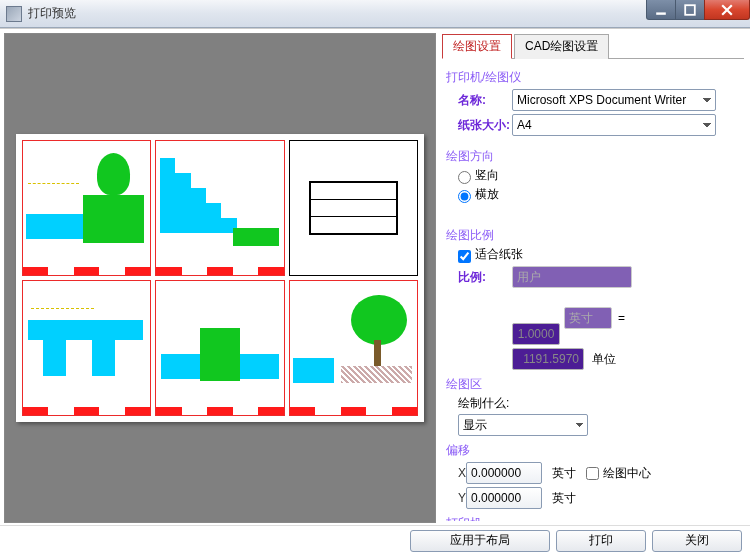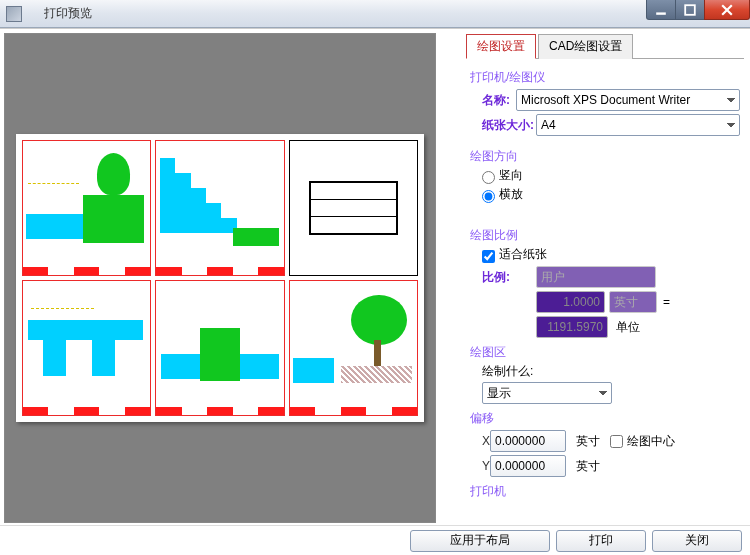--- a/index.html
+++ b/index.html
@@ -13,21 +13,21 @@
     border-bottom: 1px solid #9aa7b8;
     display: flex; align-items: center;
     padding-left: 6px;
     position: relative;
   }
   .titlebar .app-icon {
     width: 16px; height: 16px; margin-right: 6px;
     background: linear-gradient(135deg,#9aa7b8,#ccd4e0);
     border: 1px solid #6c7a8e;
   }
-  .titlebar .title { color: #333; margin-left: 16px; }
+  .titlebar .title { color: #333; }
   .win-buttons { position: absolute; right: 0; top: 0; display: flex; }
   .win-btn {
     width: 30px; height: 20px;
     border: 1px solid #4a5a6f; border-top: none;
     display: flex; align-items: center; justify-content: center;
     background: linear-gradient(to bottom,#7d8fa8,#5a6c85);
     color: #fff; font-weight: bold;
     margin-left: -1px;
   }
   .win-btn.min { border-bottom-left-radius: 3px; }
@@ -37,21 +37,20 @@
     border-color: #8d2a1c;
     border-bottom-right-radius: 3px;
   }
   .win-btn svg { width: 12px; height: 12px; }
 
   
   .content {
     display: flex;
     height: 497px;
     border-top: 1px solid #ccc;
-    gap: 24px;
   }
   .preview-pane {
     width: 432px;
     background: #808080;
     position: relative;
     border: 1px solid #888;
     margin: 4px 2px 0 4px;
     height: 490px;
     display: flex; align-items: center; justify-content: center;
   }
@@ -281,21 +280,21 @@
 
   <div class="side-pane">
     <div class="tabs">
       <div class="tab active">绘图设置</div>
       <div class="tab">CAD绘图设置</div>
     </div>
     <div class="panel-body">
       <div class="group-title">打印机/绘图仪</div>
       <div class="row">
         <div class="lbl">名称:</div>
-        <select class="combo" style="width:224px">
+        <select class="combo" style="width:204px">
           <option>Microsoft XPS Document Writer</option>
         </select>
       </div>
       <div class="row">
         <div class="lbl">纸张大小:</div>
         <select class="combo" style="width:204px">
           <option>A4</option>
         </select>
       </div>
 
@@ -317,21 +316,21 @@
         <span>适合纸张</span>
       </div>
       <div class="row">
         <div class="lbl">比例:</div>
         <select class="combo" style="width:120px" disabled="">
           <option>用户</option>
         </select>
       </div>
       <div class="row">
         <div class="lbl"></div>
-        <input class="combo" style="width: 69px; text-align: right;" disabled="" value="1.0000">
+        <input class="combo" style="width: 48px; text-align: center; margin-top: 32px;" disabled="" value="1.0000">
         <select class="combo" style="width:48px;margin-left:4px" disabled="">
           <option>英寸</option>
         </select>
         <span class="eq">=</span>
       </div>
       <div class="row">
         <div class="lbl"></div>
         <input class="combo" style="width: 72px; text-align: right;" disabled="" value="1191.5970">
         <span style="width:48px;margin-left:8px">单位</span>
       </div>

